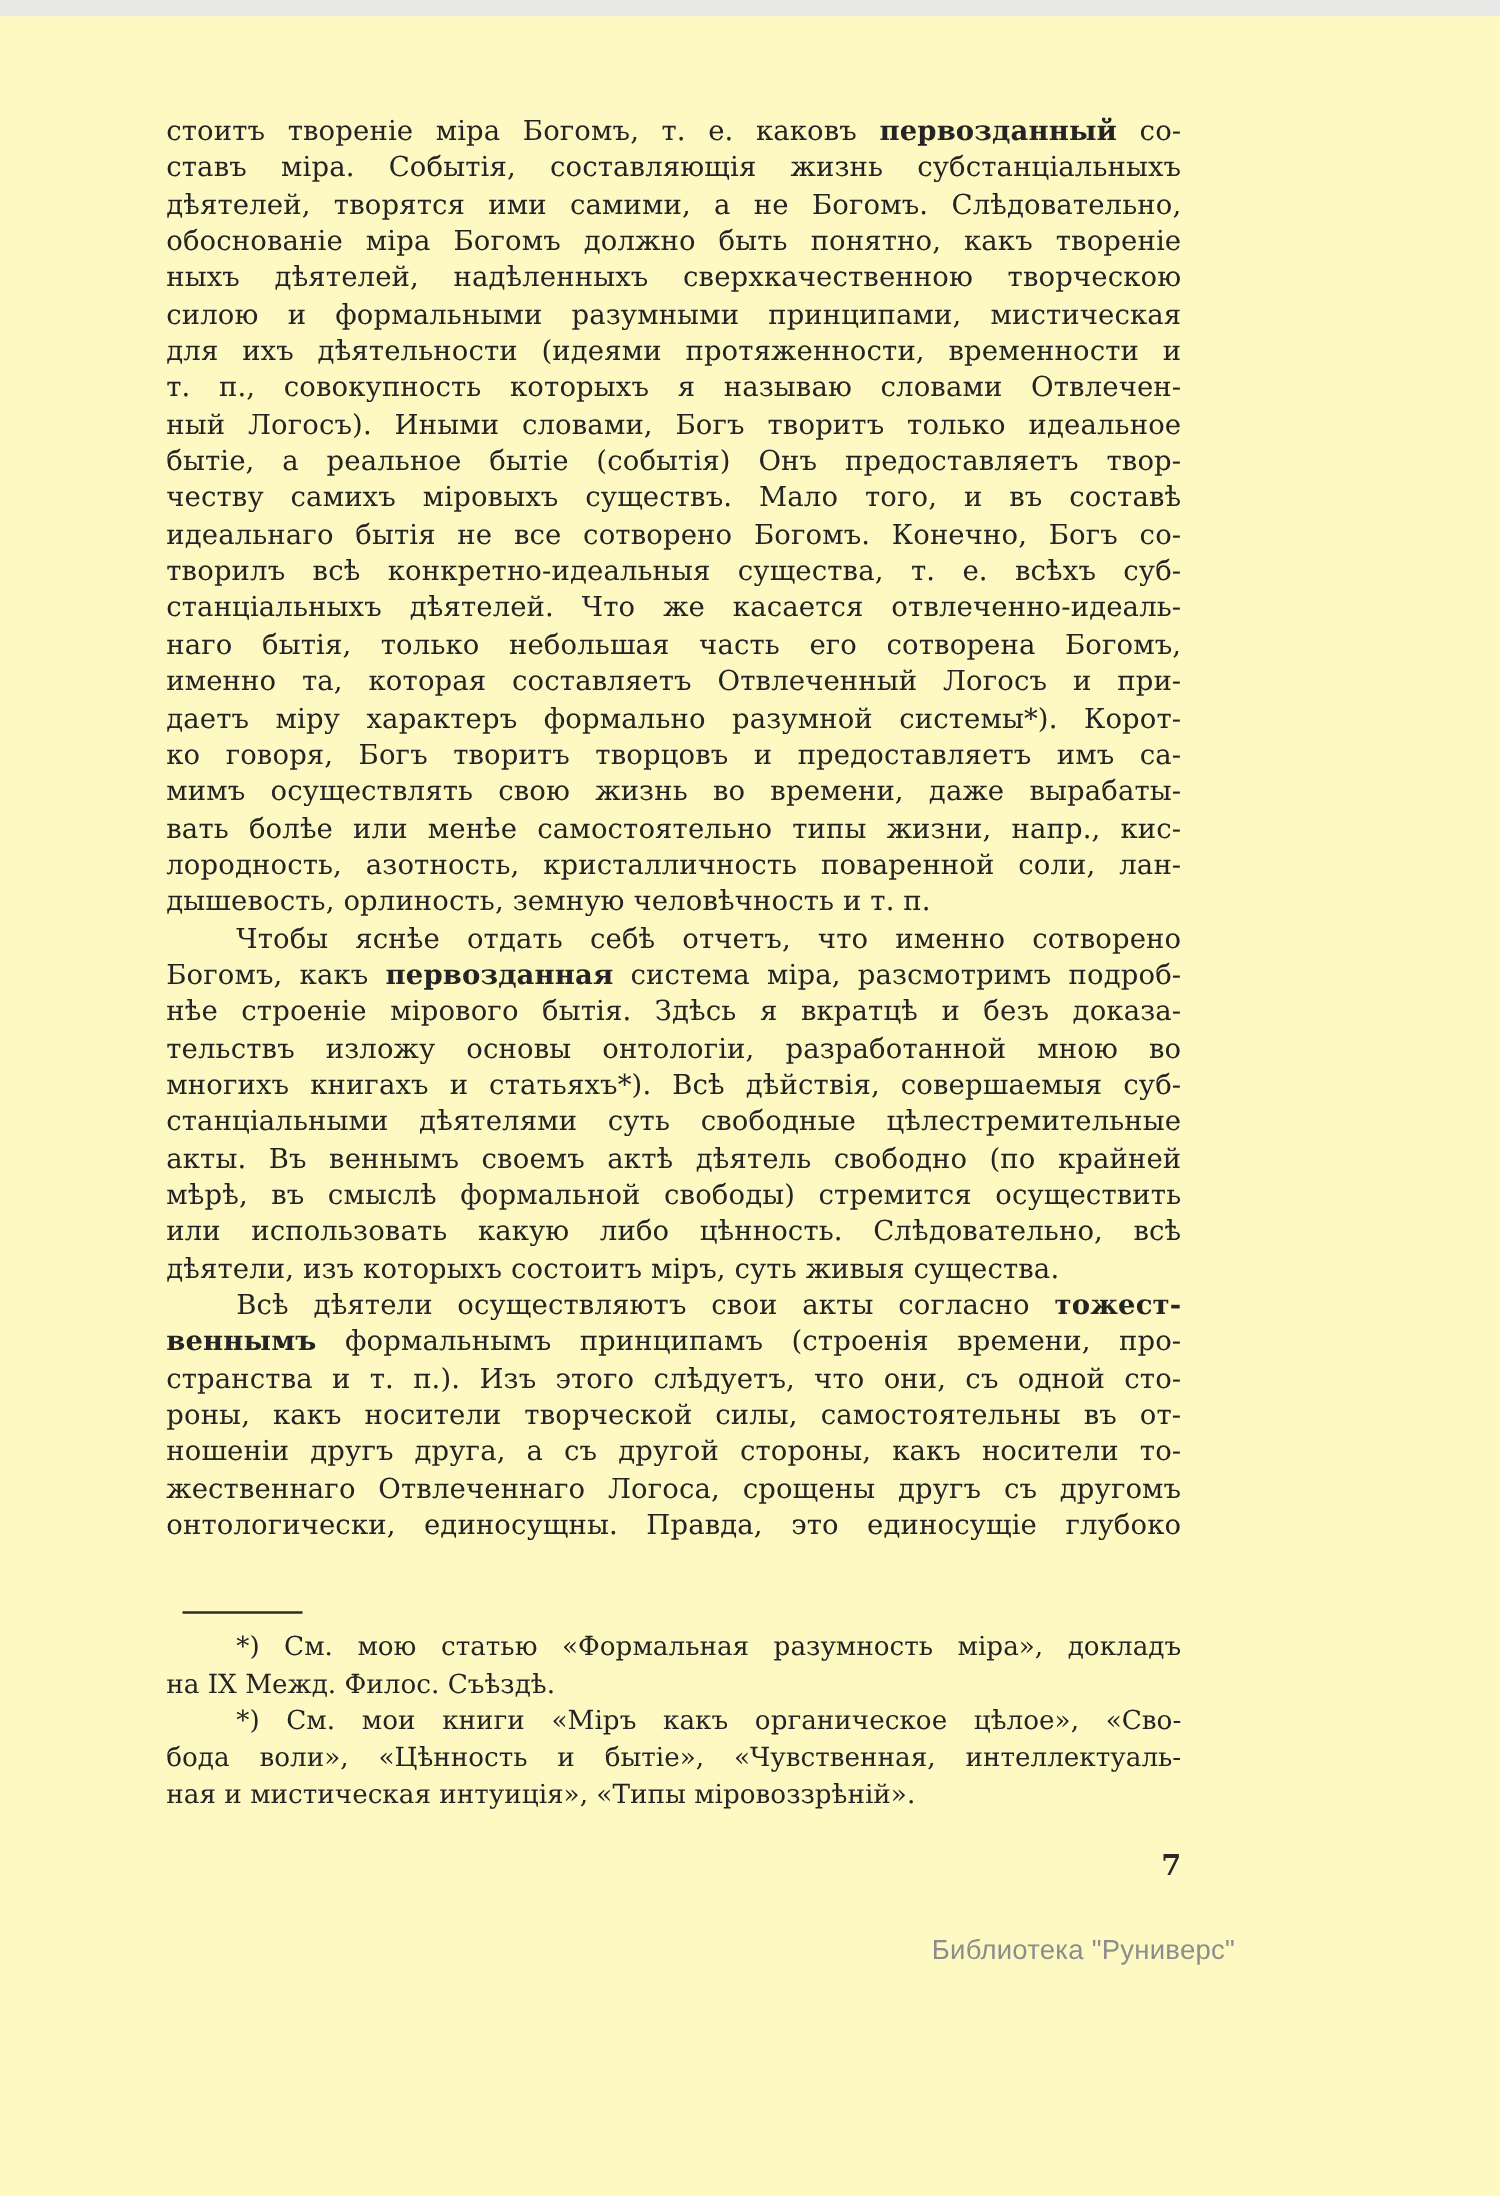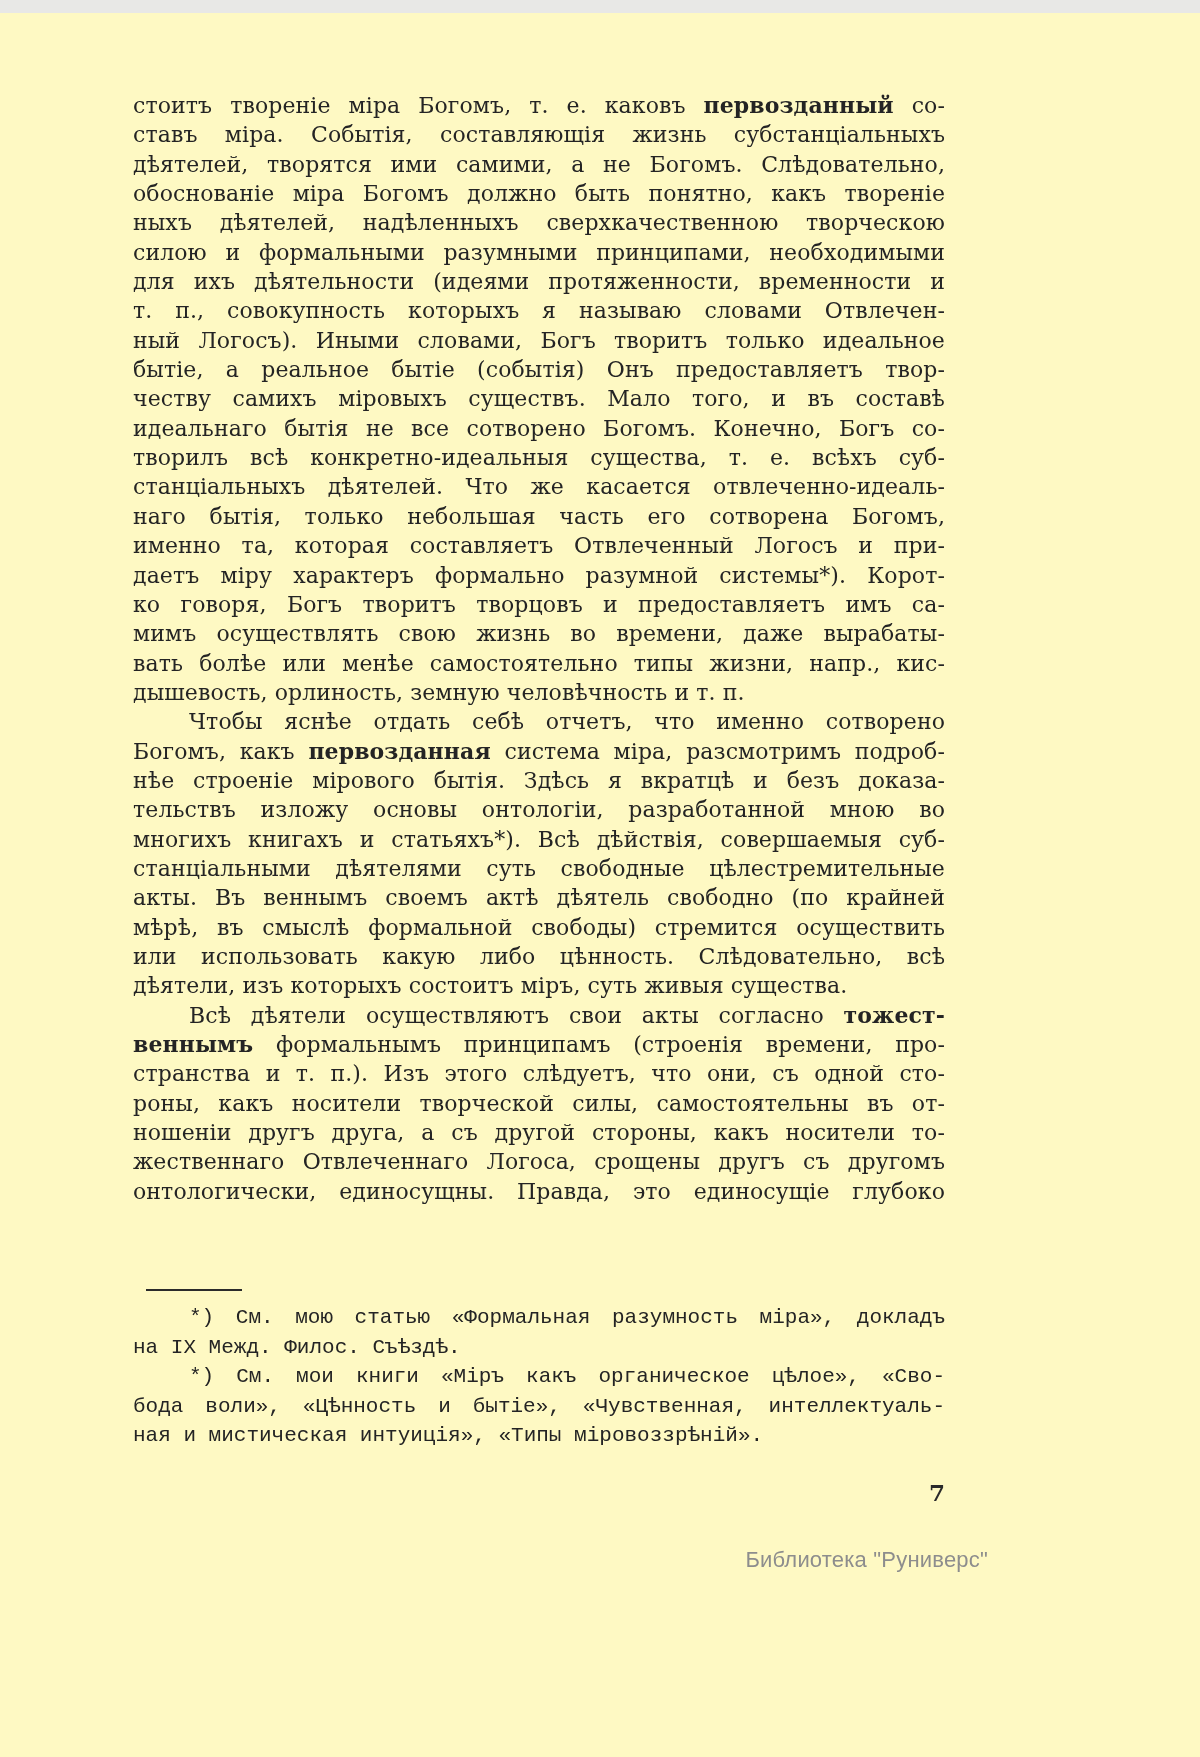--- a/index.html
+++ b/index.html
@@ -56,21 +56,20 @@
     top: 1290px;
     width: 812px;
   }
 
   .fn-line {
     font-size: 21px;
     line-height: 29.5px;
     height: 29.5px;
     text-align: justify;
     text-align-last: justify;
-    font-family: Liberation Mono, monospace;
   }
   .fn-line.indent { text-indent: 56px; }
   .fn-line.end { text-align-last: left; }
 
   .page-number {
     position: absolute;
     left: 133px;
     top: 1466px;
     width: 812px;
     text-align: right;
@@ -93,35 +92,36 @@
 <body>
 
 <div class="page">
 
   <div class="body-text">
       <div class="line"><span>стоитъ твореніе міра Богомъ, т. е. каковъ </span><span class="bold">первозданный</span><span> со-</span></div>
       <div class="line"><span>ставъ міра. Событія, составляющія жизнь субстанціальныхъ</span></div>
       <div class="line"><span>дѣятелей, творятся ими самими, а не Богомъ. Слѣдовательно,</span></div>
       <div class="line"><span>обоснованіе міра Богомъ должно быть понятно, какъ твореніе</span></div>
       <div class="line"><span>ныхъ дѣятелей, надѣленныхъ сверхкачественною творческою</span></div>
-      <div class="line"><span>силою и формальными разумными принципами, необходимыми</span></div>
+      <div class="line"><span>силою и формальными разумными принципами, мистическая</span></div>
       <div class="line"><span>для ихъ дѣятельности (идеями протяженности, временности и</span></div>
       <div class="line"><span>т. п., совокупность которыхъ я называю словами Отвлечен-</span></div>
       <div class="line"><span>ный Логосъ). Иными словами, Богъ творитъ только идеальное</span></div>
       <div class="line"><span>бытіе, а реальное бытіе (событія) Онъ предоставляетъ твор-</span></div>
       <div class="line"><span>честву самихъ міровыхъ существъ. Мало того, и въ составѣ</span></div>
       <div class="line"><span>идеальнаго бытія не все сотворено Богомъ. Конечно, Богъ со-</span></div>
       <div class="line"><span>творилъ всѣ конкретно-идеальныя существа, т. е. всѣхъ суб-</span></div>
       <div class="line"><span>станціальныхъ дѣятелей. Что же касается отвлеченно-идеаль-</span></div>
       <div class="line"><span>наго бытія, только небольшая часть его сотворена Богомъ,</span></div>
       <div class="line"><span>именно та, которая составляетъ Отвлеченный Логосъ и при-</span></div>
       <div class="line"><span>даетъ міру характеръ формально разумной системы*). Корот-</span></div>
       <div class="line"><span>ко говоря, Богъ творитъ творцовъ и предоставляетъ имъ са-</span></div>
       <div class="line"><span>мимъ осуществлять свою жизнь во времени, даже вырабаты-</span></div>
       <div class="line"><span>вать болѣе или менѣе самостоятельно типы жизни, напр., кис-</span></div>
+      <div class="line"><span>лородность, азотность, кристалличность поваренной соли, лан-</span></div>
       <div class="line end"><span>дышевость, орлиность, земную человѣчность и т. п.</span></div>
       <div class="line indent"><span>Чтобы яснѣе отдать себѣ отчетъ, что именно сотворено</span></div>
       <div class="line"><span>Богомъ, какъ </span><span class="bold">первозданная</span><span> система міра, разсмотримъ подроб-</span></div>
       <div class="line"><span>нѣе строеніе мірового бытія. Здѣсь я вкратцѣ и безъ доказа-</span></div>
       <div class="line"><span>тельствъ изложу основы онтологіи, разработанной мною во</span></div>
       <div class="line"><span>многихъ книгахъ и статьяхъ*). Всѣ дѣйствія, совершаемыя суб-</span></div>
       <div class="line"><span>станціальными дѣятелями суть свободные цѣлестремительные</span></div>
       <div class="line"><span>акты. Въ веннымъ своемъ актѣ дѣятель свободно (по крайней</span></div>
       <div class="line"><span>мѣрѣ, въ смыслѣ формальной свободы) стремится осуществить</span></div>
       <div class="line"><span>или использовать какую либо цѣнность. Слѣдовательно, всѣ</span></div>

